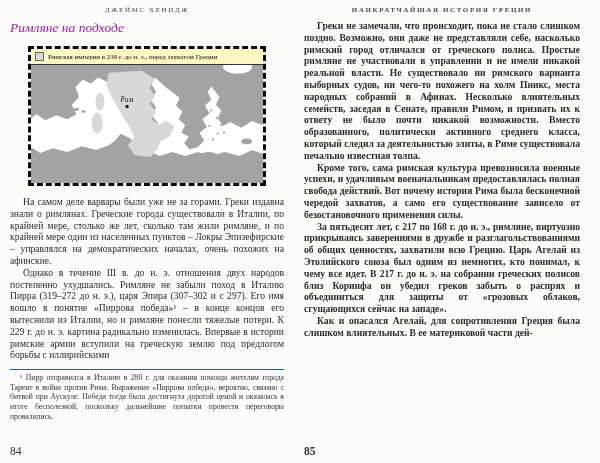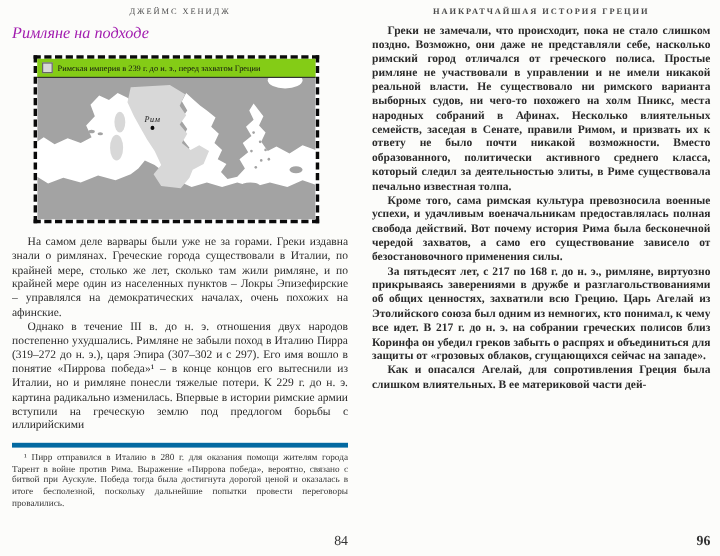--- a/index.html
+++ b/index.html
@@ -7,21 +7,21 @@
     width:600px;height:463px;
     background:#fcfcfa;
     font-family:"Liberation Serif","DejaVu Serif",serif;
     color:#2b2b2b;
     overflow:hidden;
   }
   .spread{
     display:flex;
     width:600px;height:353px;
     box-sizing:border-box;
-    padding:4px 8px 0 10px;
+    padding:4px 20px 0 10px;
   }
   .page{
     position:relative;
     height:459px;
     overflow:hidden;
     box-sizing:border-box;
   }
   .page.left{width:280px;margin-right:20px;}
   .page.right{width:282px;font-weight:bold;}
   .running-head{
@@ -46,21 +46,21 @@
     border:3px dashed #0a0a0a;
     background:#ffffff;
     box-sizing:border-box;
   }
   .map-legend{
     display:flex;
     align-items:center;
     gap:4px;
     padding:3px 4px;
     border-bottom:1px solid #333;
-    background:#84cc16;
+    background:#fef9c3;
   }
   .legend-swatch{
     width:7px;height:7px;
     background:#d8d8d8;
     border:1px solid #666;
     flex:0 0 auto;
   }
   .legend-label{
     font-size:7px;
     color:#111;
@@ -81,32 +81,32 @@
   .body-text{
     margin:0;
     font-size:9.6px;
     line-height:11.8px;
     text-align:justify;
     color:#2b2b2b;
   }
   .indent{text-indent:13px;}
   .footnote{
     margin-top:8px;
-    border-top:4px solid #0369a1;
+    border-top:1px solid #0369a1;
     padding-top:3px;
     font-size:7.7px;
     line-height:9.6px;
     text-align:justify;
     text-indent:10px;
     color:#333;
   }
   .folio{
     position:absolute;
     bottom:6px;left:0;right:0;
-    text-align:right;
+    text-align:left;
     font-size:11.5px;
     color:#333;
     font-variant-numeric:oldstyle-nums;
   }
   .right .body-text{line-height:11.8px;}
 </style>
 </head>
 <body>
 
 <div class="spread">
@@ -181,16 +181,16 @@
   </div>
 
   <div class="page right">
     <div class="running-head">НАИКРАТЧАЙШАЯ ИСТОРИЯ ГРЕЦИИ</div>
 
     <p class="body-text indent">Греки не замечали, что происходит, пока не стало слишком поздно. Возможно, они даже не представляли себе, насколько римский город отличался от греческого полиса. Простые римляне не участвовали в управлении и не имели никакой реальной власти. Не существовало ни римского варианта выборных судов, ни чего-то похожего на холм Пникс, места народных собраний в Афинах. Несколько влиятельных семейств, заседая в Сенате, правили Римом, и призвать их к ответу не было почти никакой возможности. Вместо образованного, политически активного среднего класса, который следил за деятельностью элиты, в Риме существовала печально известная толпа.</p>
     <p class="body-text indent">Кроме того, сама римская культура превозносила военные успехи, и удачливым военачальникам предоставлялась полная свобода действий. Вот почему история Рима была бесконечной чередой захватов, а само его существование зависело от безостановочного применения силы.</p>
     <p class="body-text indent">За пятьдесят лет, с 217 по 168 г. до н. э., римляне, виртуозно прикрываясь заверениями в дружбе и разглагольствованиями об общих ценностях, захватили всю Грецию. Царь Агелай из Этолийского союза был одним из немногих, кто понимал, к чему все идет. В 217 г. до н. э. на собрании греческих полисов близ Коринфа он убедил греков забыть о распрях и объединиться для защиты от «грозовых облаков, сгущающихся сейчас на западе».</p>
     <p class="body-text indent">Как и опасался Агелай, для сопротивления Греция была слишком влиятельных. В ее материковой части дей-</p>
 
-    <div class="folio">96</div>
+    <div class="folio">85</div>
   </div>
 
 </div>
 
 </body></html>

